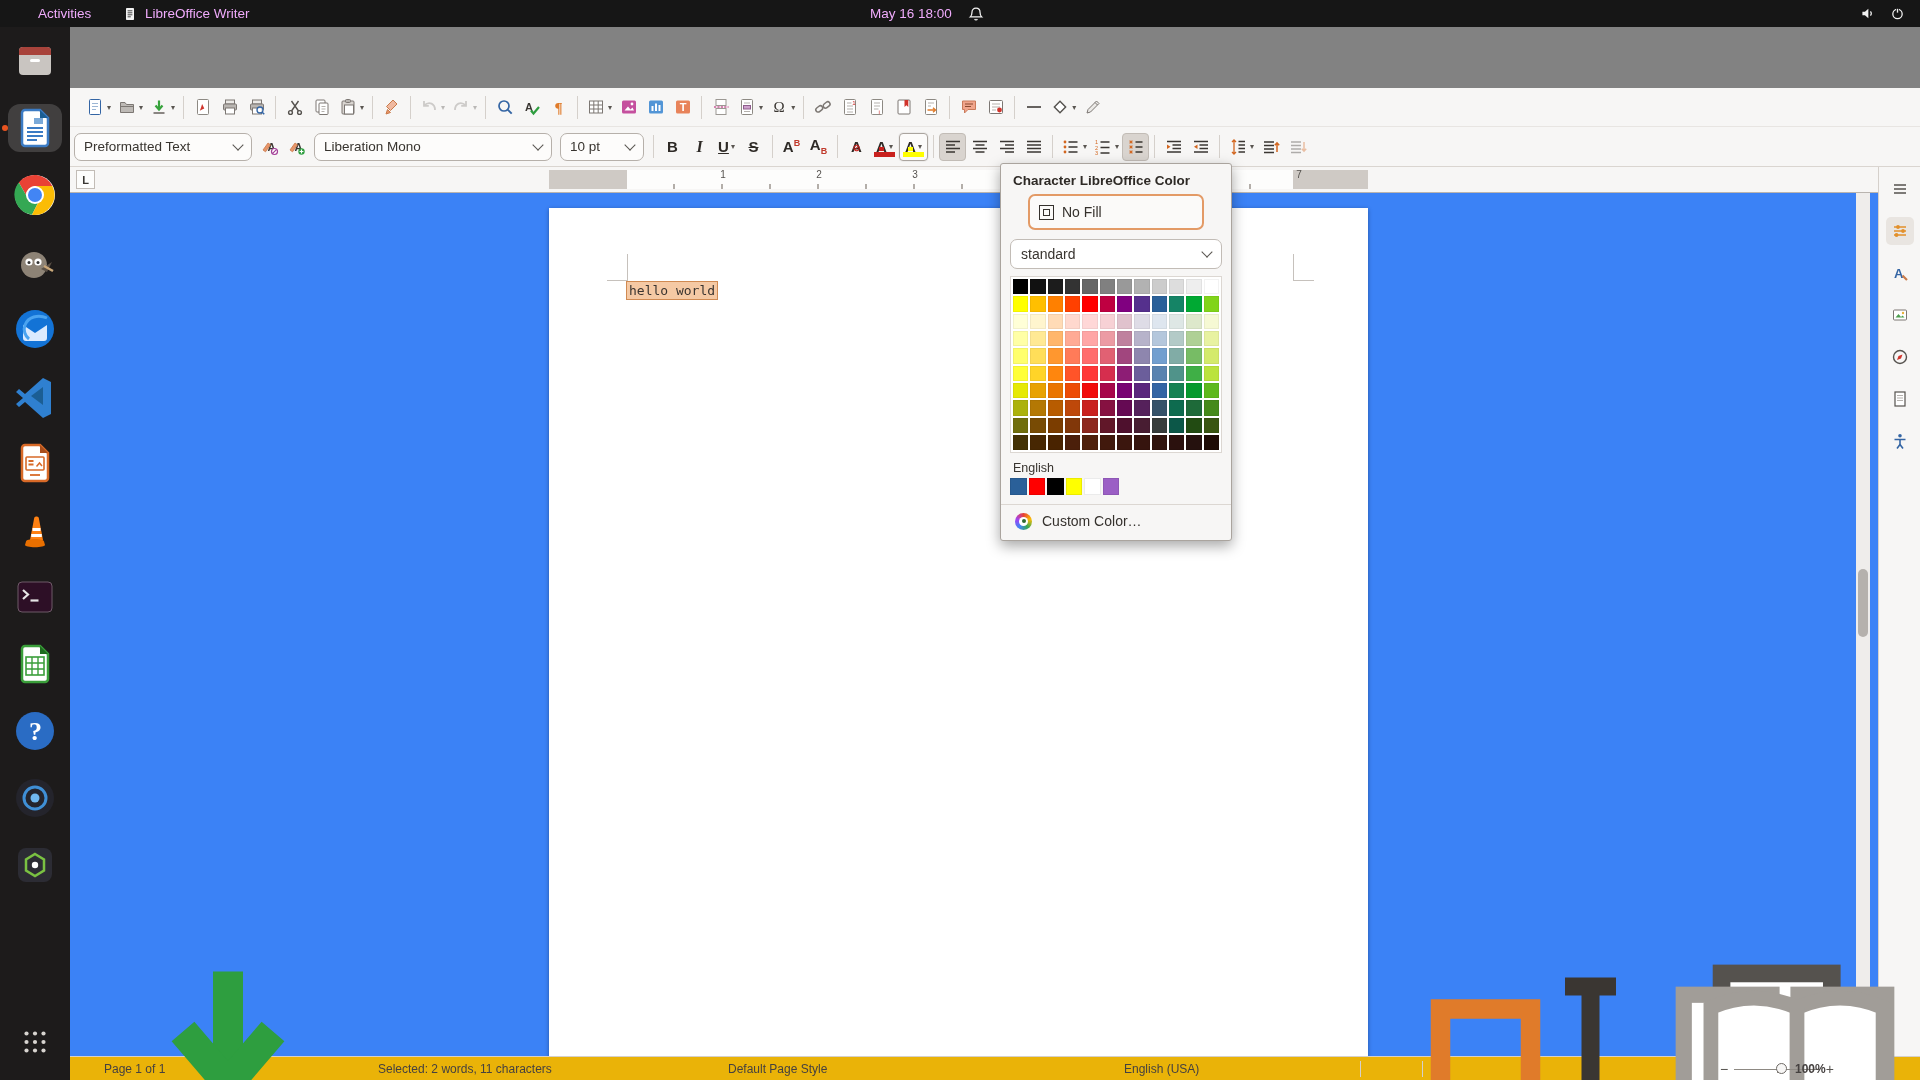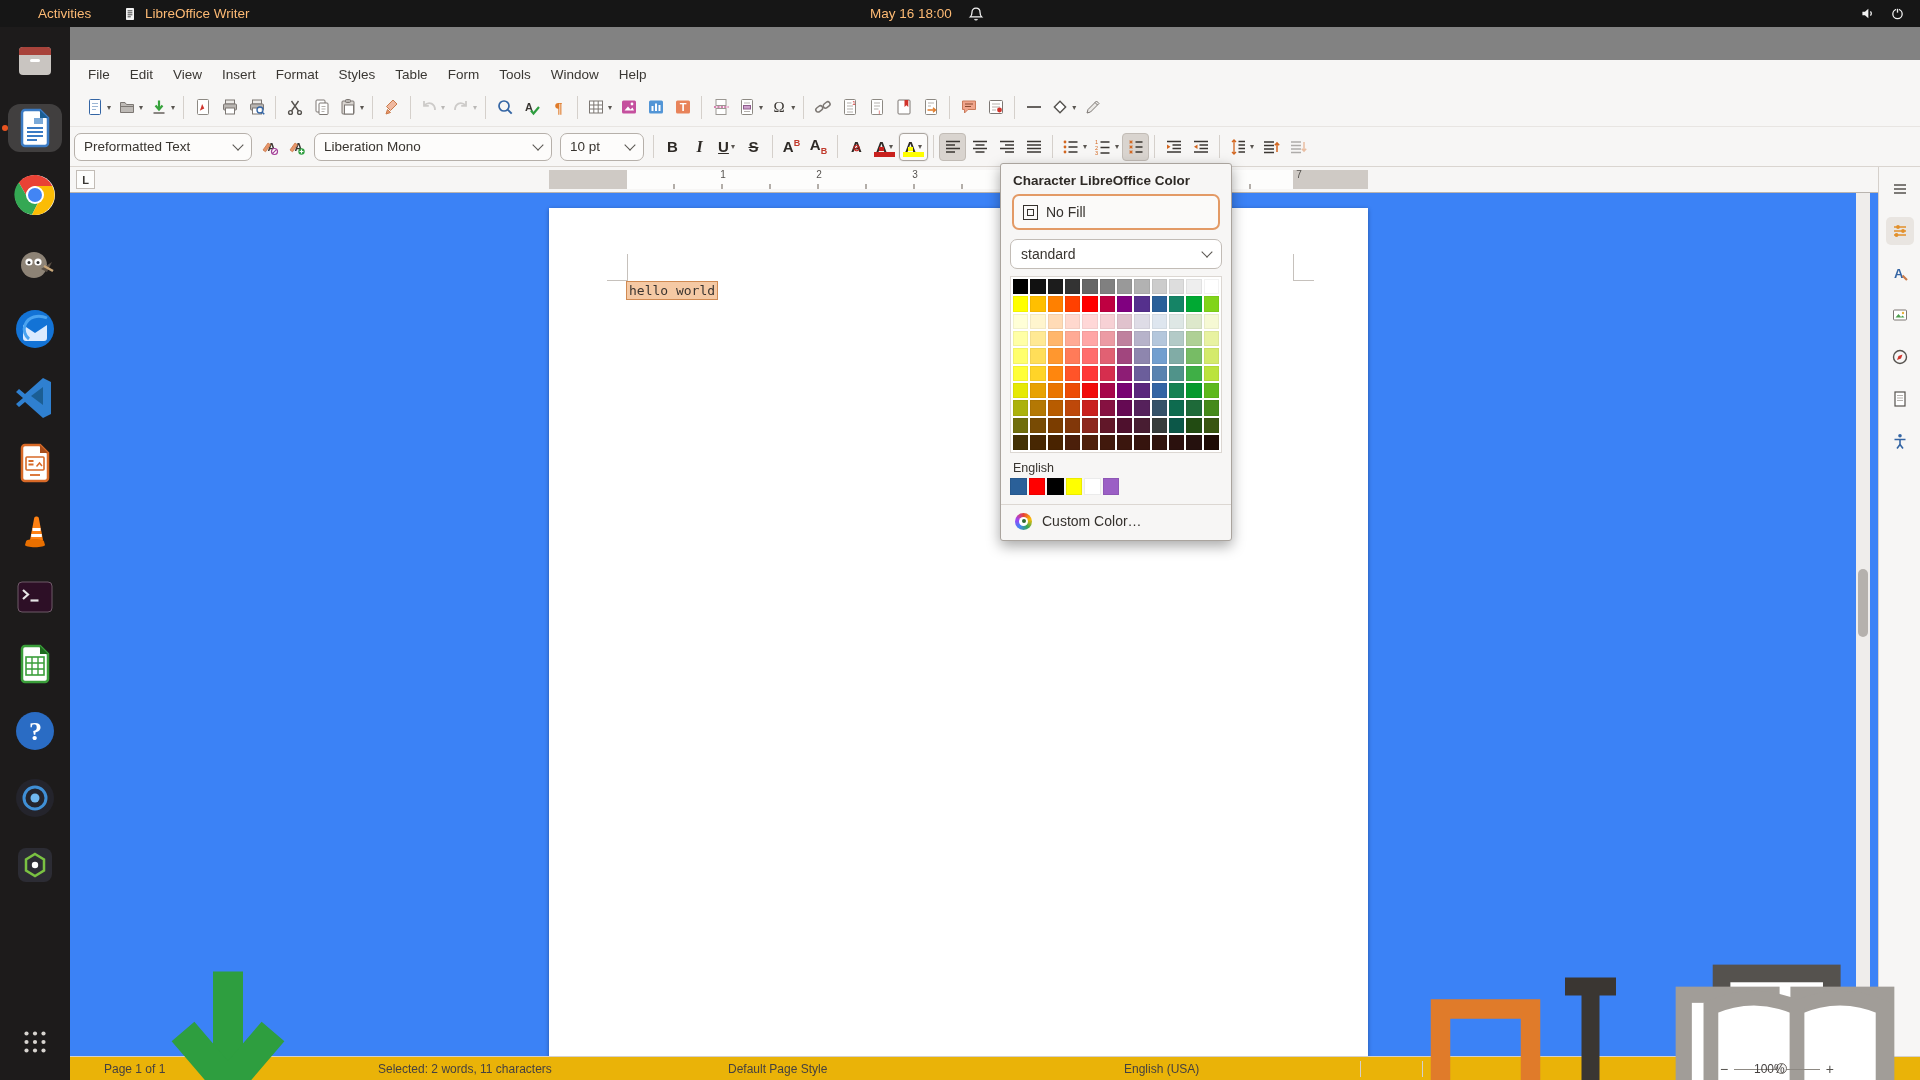--- a/index.html
+++ b/index.html
@@ -1,19 +1,19 @@
 <!DOCTYPE html>
 <html><head>
 <meta charset="utf-8">
 <style>
   html,body{margin:0;padding:0;width:1920px;height:1080px;overflow:hidden;background:#828282;
     font-family:"Liberation Sans","DejaVu Sans",sans-serif;-webkit-font-smoothing:antialiased;}
   svg{display:block}
   
-  #topbar{position:absolute;left:0;top:0;width:1920px;height:27px;background:#161616;color:#fdba74;font-size:13.5px;z-index:40}
+  #topbar{position:absolute;left:0;top:0;width:1920px;height:27px;background:#161616;color:#f0abfc;font-size:13.5px;z-index:40}
   #topbar .item{position:absolute;top:0;height:27px;display:flex;align-items:center;gap:7px}
   
   #dock{position:absolute;left:0;top:27px;width:70px;height:1053px;background:#1d1b1b;z-index:30;display:flex;flex-direction:column;align-items:center;padding-top:10px;box-sizing:border-box}
   .dock-item{width:54px;height:48px;margin-bottom:19px;display:flex;align-items:center;justify-content:center;position:relative;border-radius:12px}
   .dock-item svg{width:44px;height:44px}
   .dock-item.active{background:rgba(255,255,255,.16)}
   .dock-item.active::before{content:"";position:absolute;left:-6px;top:50%;margin-top:-3px;width:6px;height:6px;border-radius:50%;background:#e95420}
   #show-apps{position:absolute;left:11px;bottom:14px;width:48px;height:48px;display:flex;align-items:center;justify-content:center}
   
   #window{position:absolute;left:70px;top:27px;width:1850px;height:1053px}
@@ -75,21 +75,21 @@
   #statusbar svg{width:16px;height:16px}
   .vsep{position:absolute;top:4px;width:1px;height:16px;background:#d5d0cb}
   #zoom-slider{position:absolute;left:1648px;top:0;width:118px;height:24px}
   #zoom-slider .track{position:absolute;left:16px;right:16px;top:11.5px;height:1.5px;background:#8d8983}
   #zoom-slider .notch{position:absolute;left:50%;top:8px;width:1.5px;height:8px;background:#8d8983}
   #zoom-slider .thumb{position:absolute;left:58px;top:6px;width:11px;height:11px;border-radius:50%;background:#f7f6f5;border:1.5px solid #6e6a66;box-sizing:border-box}
   .zsign{position:absolute;top:0;height:24px;display:flex;align-items:center;font-size:14px;color:#55524e}
   
   #popup{position:absolute;left:1000px;top:163px;width:232px;background:#f7f6f5;border:1px solid #aaa49e;border-radius:3px;box-shadow:0 5px 14px rgba(0,0,0,.35);z-index:60;box-sizing:border-box;padding-bottom:2px}
   #popup .ptitle{padding:9px 12px 6px;font-size:13.5px;font-weight:bold;color:#2e2a26}
-  #nofill{margin:0 11px;height:32px;display:flex;align-items:center;gap:8px;padding:16px 9px;border:2px solid #e39a66;border-radius:7px;background:#fbfaf9;box-sizing:border-box;font-size:14px;color:#35312d}
+  #nofill{margin:0 27px;height:32px;display:flex;align-items:center;gap:8px;padding:16px 9px;border:2px solid #e39a66;border-radius:7px;background:#fbfaf9;box-sizing:border-box;font-size:14px;color:#35312d}
   .nf-ic{width:13px;height:13px;border:1.5px solid #35312d;display:flex;align-items:center;justify-content:center}
   .nf-ic::before{content:"";width:5px;height:5px;border:1px solid #35312d}
   #palsel{margin:9px 9px 7px;height:30px;display:flex;align-items:center;background:#fff;border:1px solid #c2bcb6;border-radius:7px;padding:0 10px;font-size:14px;color:#38342f;box-sizing:border-box}
   #palsel .chev{margin-left:auto;width:7px;height:7px;border-right:1.5px solid #5a5651;border-bottom:1.5px solid #5a5651;transform:rotate(45deg);margin-top:-4px}
   #palette{margin:0 9px;background:#fff;border:1px solid #dcd7d2;padding:2px;display:grid;grid-template-columns:repeat(12,1fr);gap:2px;box-sizing:border-box}
   #palette .sw{width:100%;aspect-ratio:1/1;box-shadow:inset 0 0 0 1px rgba(0,0,0,.05)}
   #popup .rlabel{padding:8px 12px 3px;font-size:12.5px;color:#38342f}
   #recent{margin:0 9px;display:flex;gap:2px}
   #recent .sw{width:16.5px;height:16.5px;box-shadow:inset 0 0 0 1px rgba(0,0,0,.08)}
   #popup .divider{margin-top:9px;border-top:1px solid #dcd7d2}
@@ -258,33 +258,20 @@
           <circle cx="22" cy="33" r="2.7"></circle>
           <circle cx="33" cy="33" r="2.7"></circle>
         </g>
       </svg>
     </div>
   </div>
 
 <div id="window">
 
 
-  <div id="menubar">
-      <span class="mitem">File</span>
-      <span class="mitem">Edit</span>
-      <span class="mitem">View</span>
-      <span class="mitem">Insert</span>
-      <span class="mitem">Format</span>
-      <span class="mitem">Styles</span>
-      <span class="mitem">Table</span>
-      <span class="mitem">Form</span>
-      <span class="mitem">Tools</span>
-      <span class="mitem">Window</span>
-      <span class="mitem">Help</span>
-    </div>
 
   <div class="toolbar" id="tb-std">
       <span class="tbtn">
         <span class="icon">
           <svg viewBox="0 0 20 20">
             <rect x="4.5" y="2.5" width="11" height="15" rx="1" fill="#fff" stroke="#3465a4"></rect>
             <path d="M7 6.5h6M7 9.5h6M7 12.5h4" stroke="#9cb6d4" stroke-width="1.2"></path>
           </svg>
         </span>
         <span class="dd">▾</span>
@@ -881,21 +868,21 @@
           </svg>
         </span>
       </span>
     <div id="zoom-slider">
       <span class="zsign" style="left:2px">−</span>
       <div class="track"></div>
         <div class="notch"></div>
       <div class="thumb"></div>
       <span class="zsign" style="right:2px">+</span>
     </div>
-    <span class="st" style="left:1684px;font-weight:normal">100%</span>
+    <span class="st" style="left:1725px;font-weight:bold">100%</span>
   </div>
 </div>
 
 <div id="popup">
   <div class="ptitle">Character LibreOffice Color</div>
   <div id="nofill">
     <span class="nf-ic"></span>
     <span>No Fill</span>
   </div>
   <div id="palsel">

